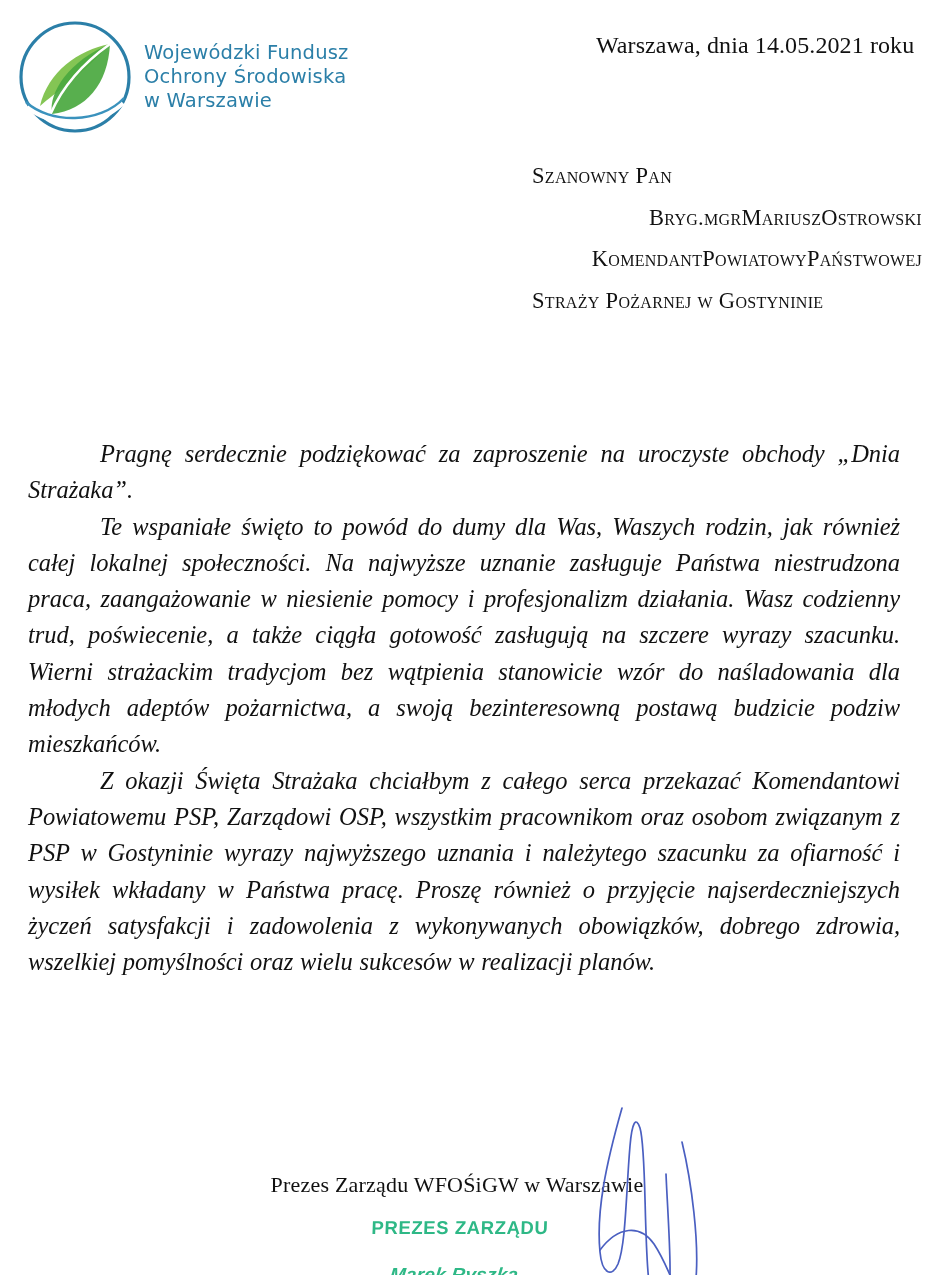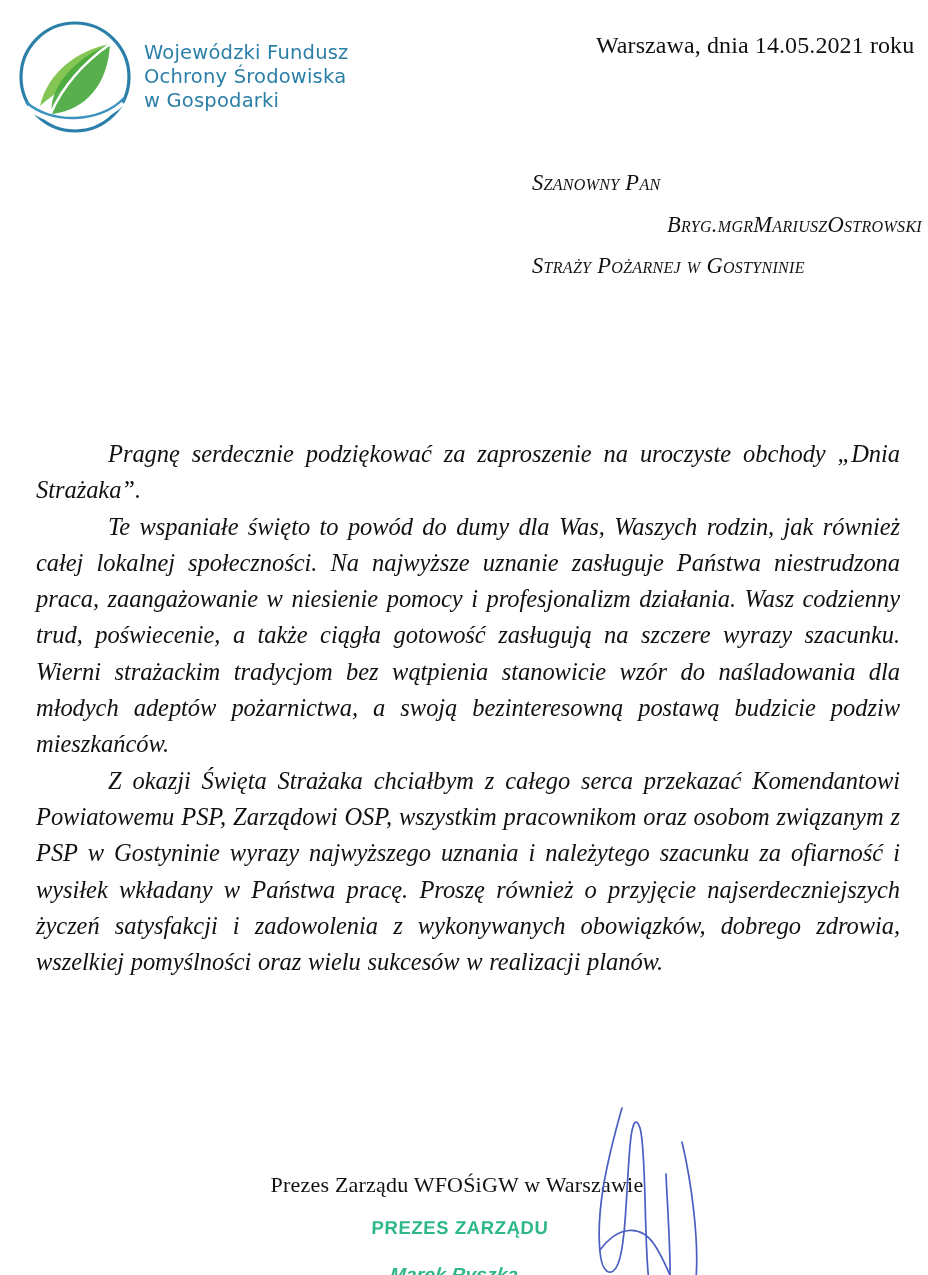--- a/index.html
+++ b/index.html
@@ -47,24 +47,23 @@
     top: 32px;
     left: 596px;
     font-size: 24px;
     letter-spacing: 0.1px;
     white-space: nowrap;
   }
 
   
   .recipient {
     position: absolute;
-    top: 172px;
+    top: 165px;
     left: 532px;
     width: 386px;
-    font-style: italic;
   }
   .recipient .rline {
     font-variant: small-caps;
     font-size: 22.5px;
     line-height: 1.0;
     margin-bottom: 19px;
     white-space: nowrap;
     letter-spacing: 0.3px;
   }
   .recipient .rline.spread2 {
@@ -74,21 +73,21 @@
   }
 
   
   .body-copy {
     position: absolute;
     top: 436px;
     left: 28px;
     width: 872px;
   }
   .body-copy p {
-    margin: 0 0 0 8px;
+    margin: 0 0 0 0;
     text-align: justify;
     text-justify: inter-word;
     font-family: "Liberation Serif", "DejaVu Serif", serif;
     font-style: italic;
     font-size: 24.5px;
     line-height: 36.3px;
     text-indent: 72px;
     letter-spacing: -0.05px;
     word-spacing: 0.6px;
   }
@@ -166,34 +165,39 @@
         <path d="M98 30 C 66 36, 36 58, 28 92 C 44 78, 64 66, 98 30 Z" fill="#7dc24b" opacity="0.95"></path>
         <path d="M98 30 C 96 70, 74 96, 40 100 C 36 78, 58 46, 98 30 Z" fill="#4aa83f" opacity="0.92"></path>
         <path d="M98 30 C 70 50, 50 74, 39 99" fill="none" stroke="#ffffff" stroke-width="2.6"></path>
         <path d="M16 92 C 40 112, 86 112, 110 88" fill="none" stroke="#ffffff" stroke-width="7"></path>
         <path d="M14 88 C 38 110, 88 110, 112 84" fill="none" stroke="#3a92bd" stroke-width="2.4"></path>
       </svg>
     </div>
     <div class="logo-text">
       <div>Wojewódzki Fundusz</div>
       <div>Ochrony Środowiska</div>
-      <div>w Gospodarki</div>
+      <div>w Warszawie</div>
     </div>
   </div>
 
   <div class="date-line">Warszawa, dnia 14.05.2021 roku</div>
 
   <div class="recipient">
     <div class="rline">Szanowny Pan</div>
     <div class="rline spread2">
       <span>Bryg.</span>
       <span>mgr</span>
       <span>Mariusz</span>
       <span>Ostrowski</span>
     </div>
+    <div class="rline spread2">
+      <span>Komendant</span>
+      <span>Powiatowy</span>
+      <span>Państwowej</span>
+    </div>
     <div class="rline">Straży Pożarnej w Gostyninie</div>
   </div>
 
   <div class="body-copy">
     <p>Pragnę serdecznie podziękować za zaproszenie na uroczyste obchody „Dnia Strażaka”.</p>
     <p>Te wspaniałe święto to powód do dumy dla Was, Waszych rodzin, jak również całej lokalnej społeczności. Na najwyższe uznanie zasługuje Państwa niestrudzona praca, zaangażowanie w niesienie pomocy i profesjonalizm działania. Wasz codzienny trud, poświecenie, a także ciągła gotowość zasługują na szczere wyrazy szacunku. Wierni strażackim tradycjom bez wątpienia stanowicie wzór do naśladowania dla młodych adeptów pożarnictwa, a swoją bezinteresowną postawą budzicie podziw mieszkańców.</p>
     <p>Z okazji Święta Strażaka chciałbym z całego serca przekazać Komendantowi Powiatowemu PSP, Zarządowi OSP, wszystkim pracownikom oraz osobom związanym z PSP w Gostyninie wyrazy najwyższego uznania i należytego szacunku za ofiarność i wysiłek wkładany w Państwa pracę. Proszę również o przyjęcie najserdeczniejszych życzeń satysfakcji i zadowolenia z wykonywanych obowiązków, dobrego zdrowia, wszelkiej pomyślności oraz wielu sukcesów w realizacji planów.</p>
   </div>
 
   <div class="sig-block">

